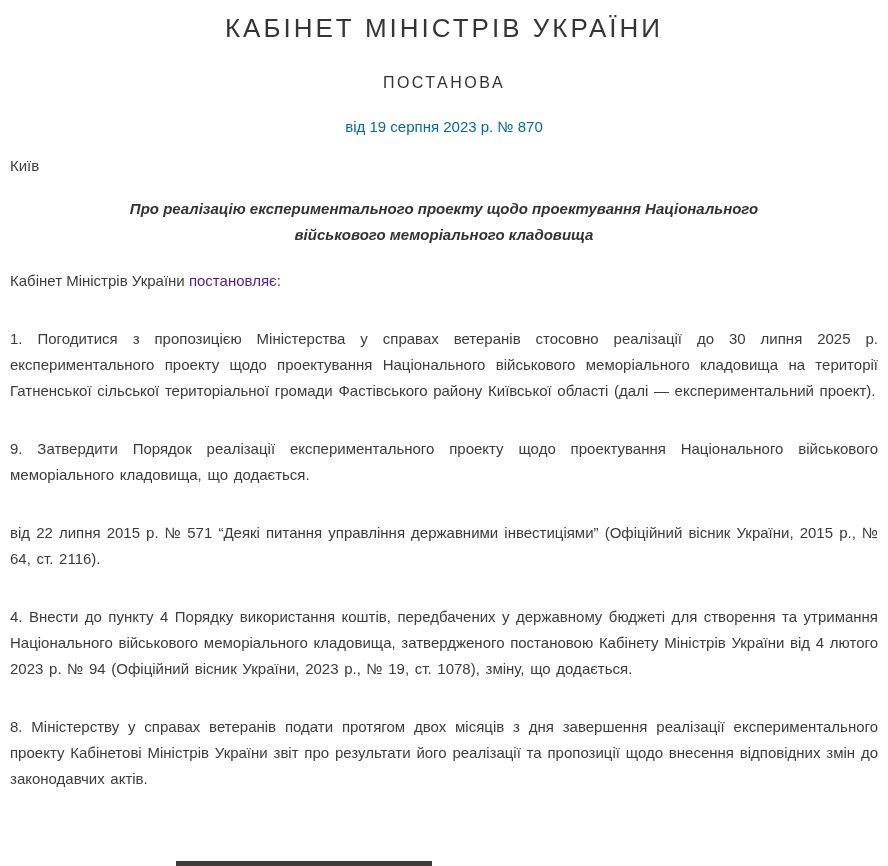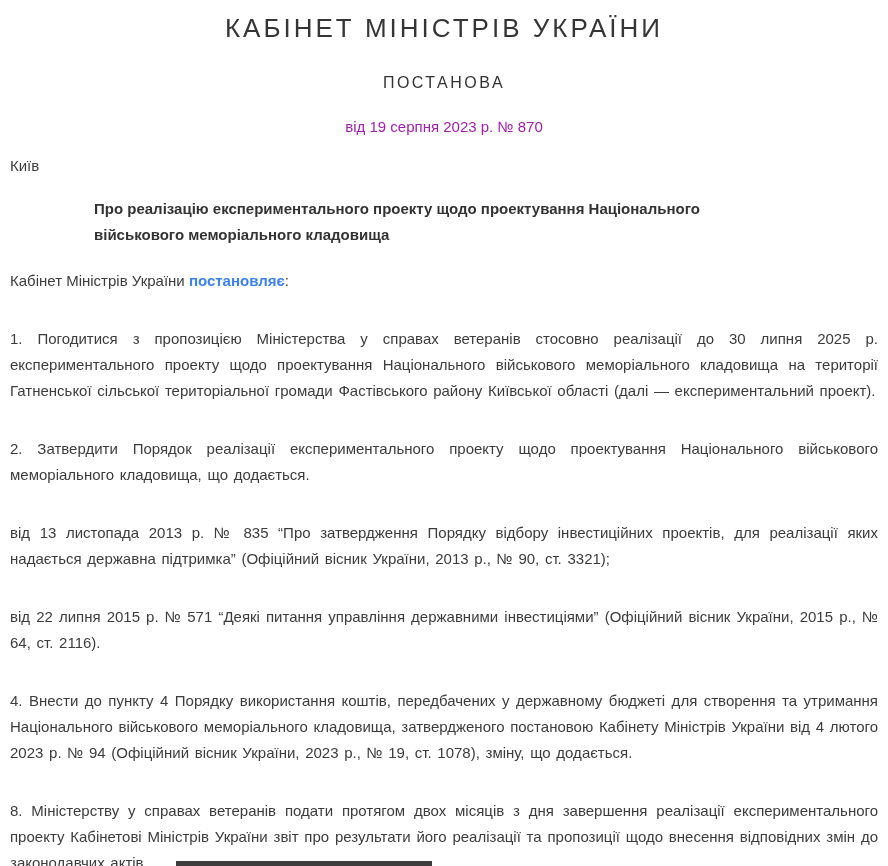--- a/index.html
+++ b/index.html
@@ -31,44 +31,45 @@
     text-align: center;
     font-size: 16px;
     font-weight: normal;
     letter-spacing: 2.5px;
     color: #333333;
   }
   .date-line {
     margin: 26px 0 0 0;
     text-align: center;
     font-size: 15px;
-    color: #a21caf;
+    color: #0369a1;
   }
   .city-line {
     margin: 22px 0 0 0;
     font-size: 15px;
     color: #3c3c3c;
   }
   .subject-heading {
     margin: 22px auto 0 auto;
     max-width: 700px;
-    text-align: left;
+    text-align: center;
     font-size: 15px;
     font-weight: bold;
     line-height: 26px;
     color: #333333;
+    font-style: italic;
   }
   .preamble {
     margin: 20px 0 0 0;
     font-size: 15px;
     line-height: 26px;
   }
   .preamble .bold {
-    font-weight: bold;
-    color: #3b82f6;
+    font-weight: normal;
+    color: #4c1d95;
   }
   .body-para {
     margin: 32px 0 0 0;
     font-size: 15px;
     line-height: 26px;
     text-align: justify;
     word-spacing: 1.5px;
   }
   .cropped-bar {
     position: absolute;
@@ -91,24 +92,23 @@
   <p class="date-line">від 19 серпня 2023 р. № 870</p>
 
   <p class="city-line">Київ</p>
 
   <h3 class="subject-heading">Про реалізацію експериментального проекту щодо проектування Національного військового меморіального кладовища</h3>
 
   <p class="preamble"><span>Кабінет Міністрів України </span><span class="bold">постановляє</span><span>:</span></p>
 
   <p class="body-para">1. Погодитися з пропозицією Міністерства у справах ветеранів стосовно реалізації до 30 липня 2025 р. експериментального проекту щодо проектування Національного військового меморіального кладовища на території Гатненської сільської територіальної громади Фастівського району Київської області (далі — експериментальний проект).</p>
 
-  <p class="body-para">2. Затвердити Порядок реалізації експериментального проекту щодо проектування Національного військового меморіального кладовища, що додається.</p>
+  <p class="body-para">9. Затвердити Порядок реалізації експериментального проекту щодо проектування Національного військового меморіального кладовища, що додається.</p>
 
 
-  <p class="body-para">від 13 листопада 2013 р. № 835 “Про затвердження Порядку відбору інвестиційних проектів, для реалізації яких надається державна підтримка” (Офіційний вісник України, 2013 р., № 90, ст. 3321);</p>
 
   <p class="body-para">від 22 липня 2015 р. № 571 “Деякі питання управління державними інвестиціями” (Офіційний вісник України, 2015 р., № 64, ст. 2116).</p>
 
   <p class="body-para">4. Внести до пункту 4 Порядку використання коштів, передбачених у державному бюджеті для створення та утримання Національного військового меморіального кладовища, затвердженого постановою Кабінету Міністрів України від 4 лютого 2023 р. № 94 (Офіційний вісник України, 2023 р., № 19, ст. 1078), зміну, що додається.</p>
 
   <p class="body-para">8. Міністерству у справах ветеранів подати протягом двох місяців з дня завершення реалізації експериментального проекту Кабінетові Міністрів України звіт про результати його реалізації та пропозиції щодо внесення відповідних змін до законодавчих актів.</p>
 
 </main>
 
 <div class="cropped-bar"></div>

